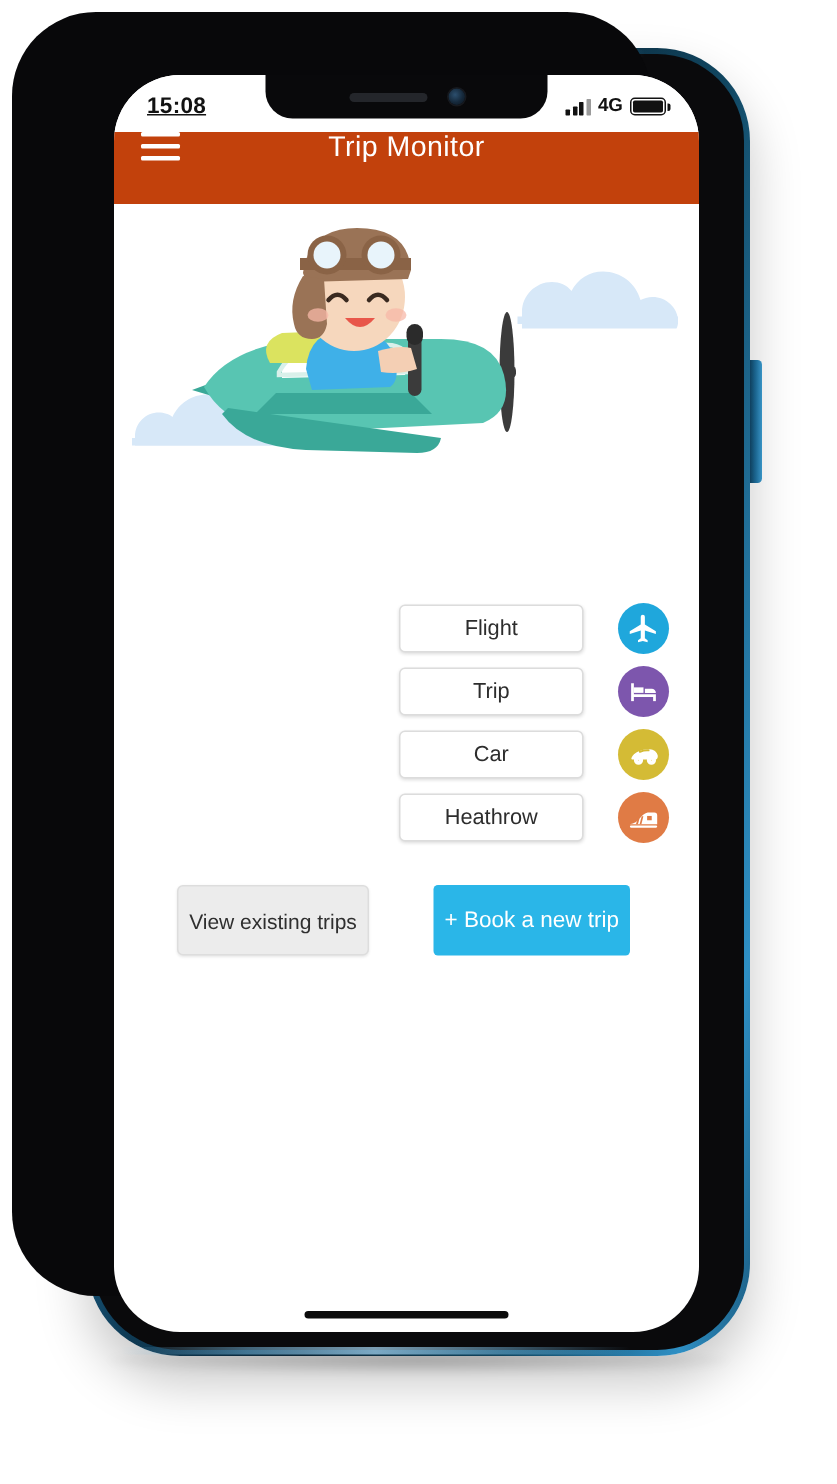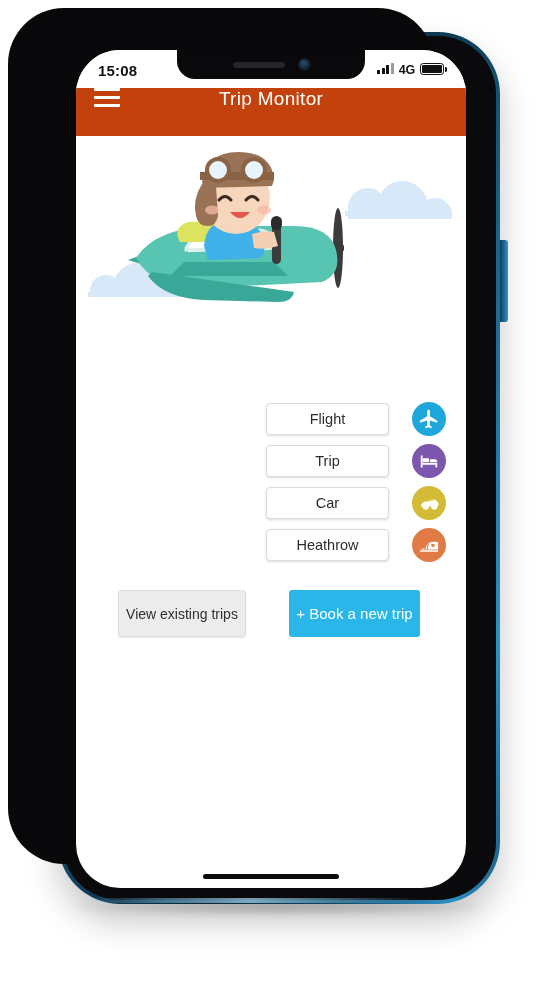--- a/index.html
+++ b/index.html
@@ -133,24 +133,25 @@
     box-sizing: border-box;
     z-index: 15;
     background: #ffffff;
   }
   .status-time {
     font-size: 15px;
     font-weight: bold;
     color: #121212;
     letter-spacing: 0.2px;
     margin-top: 2px;
+    text-decoration: underline;
   }
   .status-right {
     display: flex;
-    align-items: flex-start;
+    align-items: flex-end;
     gap: 5px;
     margin-top: 2px;
   }
   .signal-bars {
     display: flex;
     align-items: flex-end;
     gap: 1.5px;
     height: 11px;
   }
   .signal-bars i {

